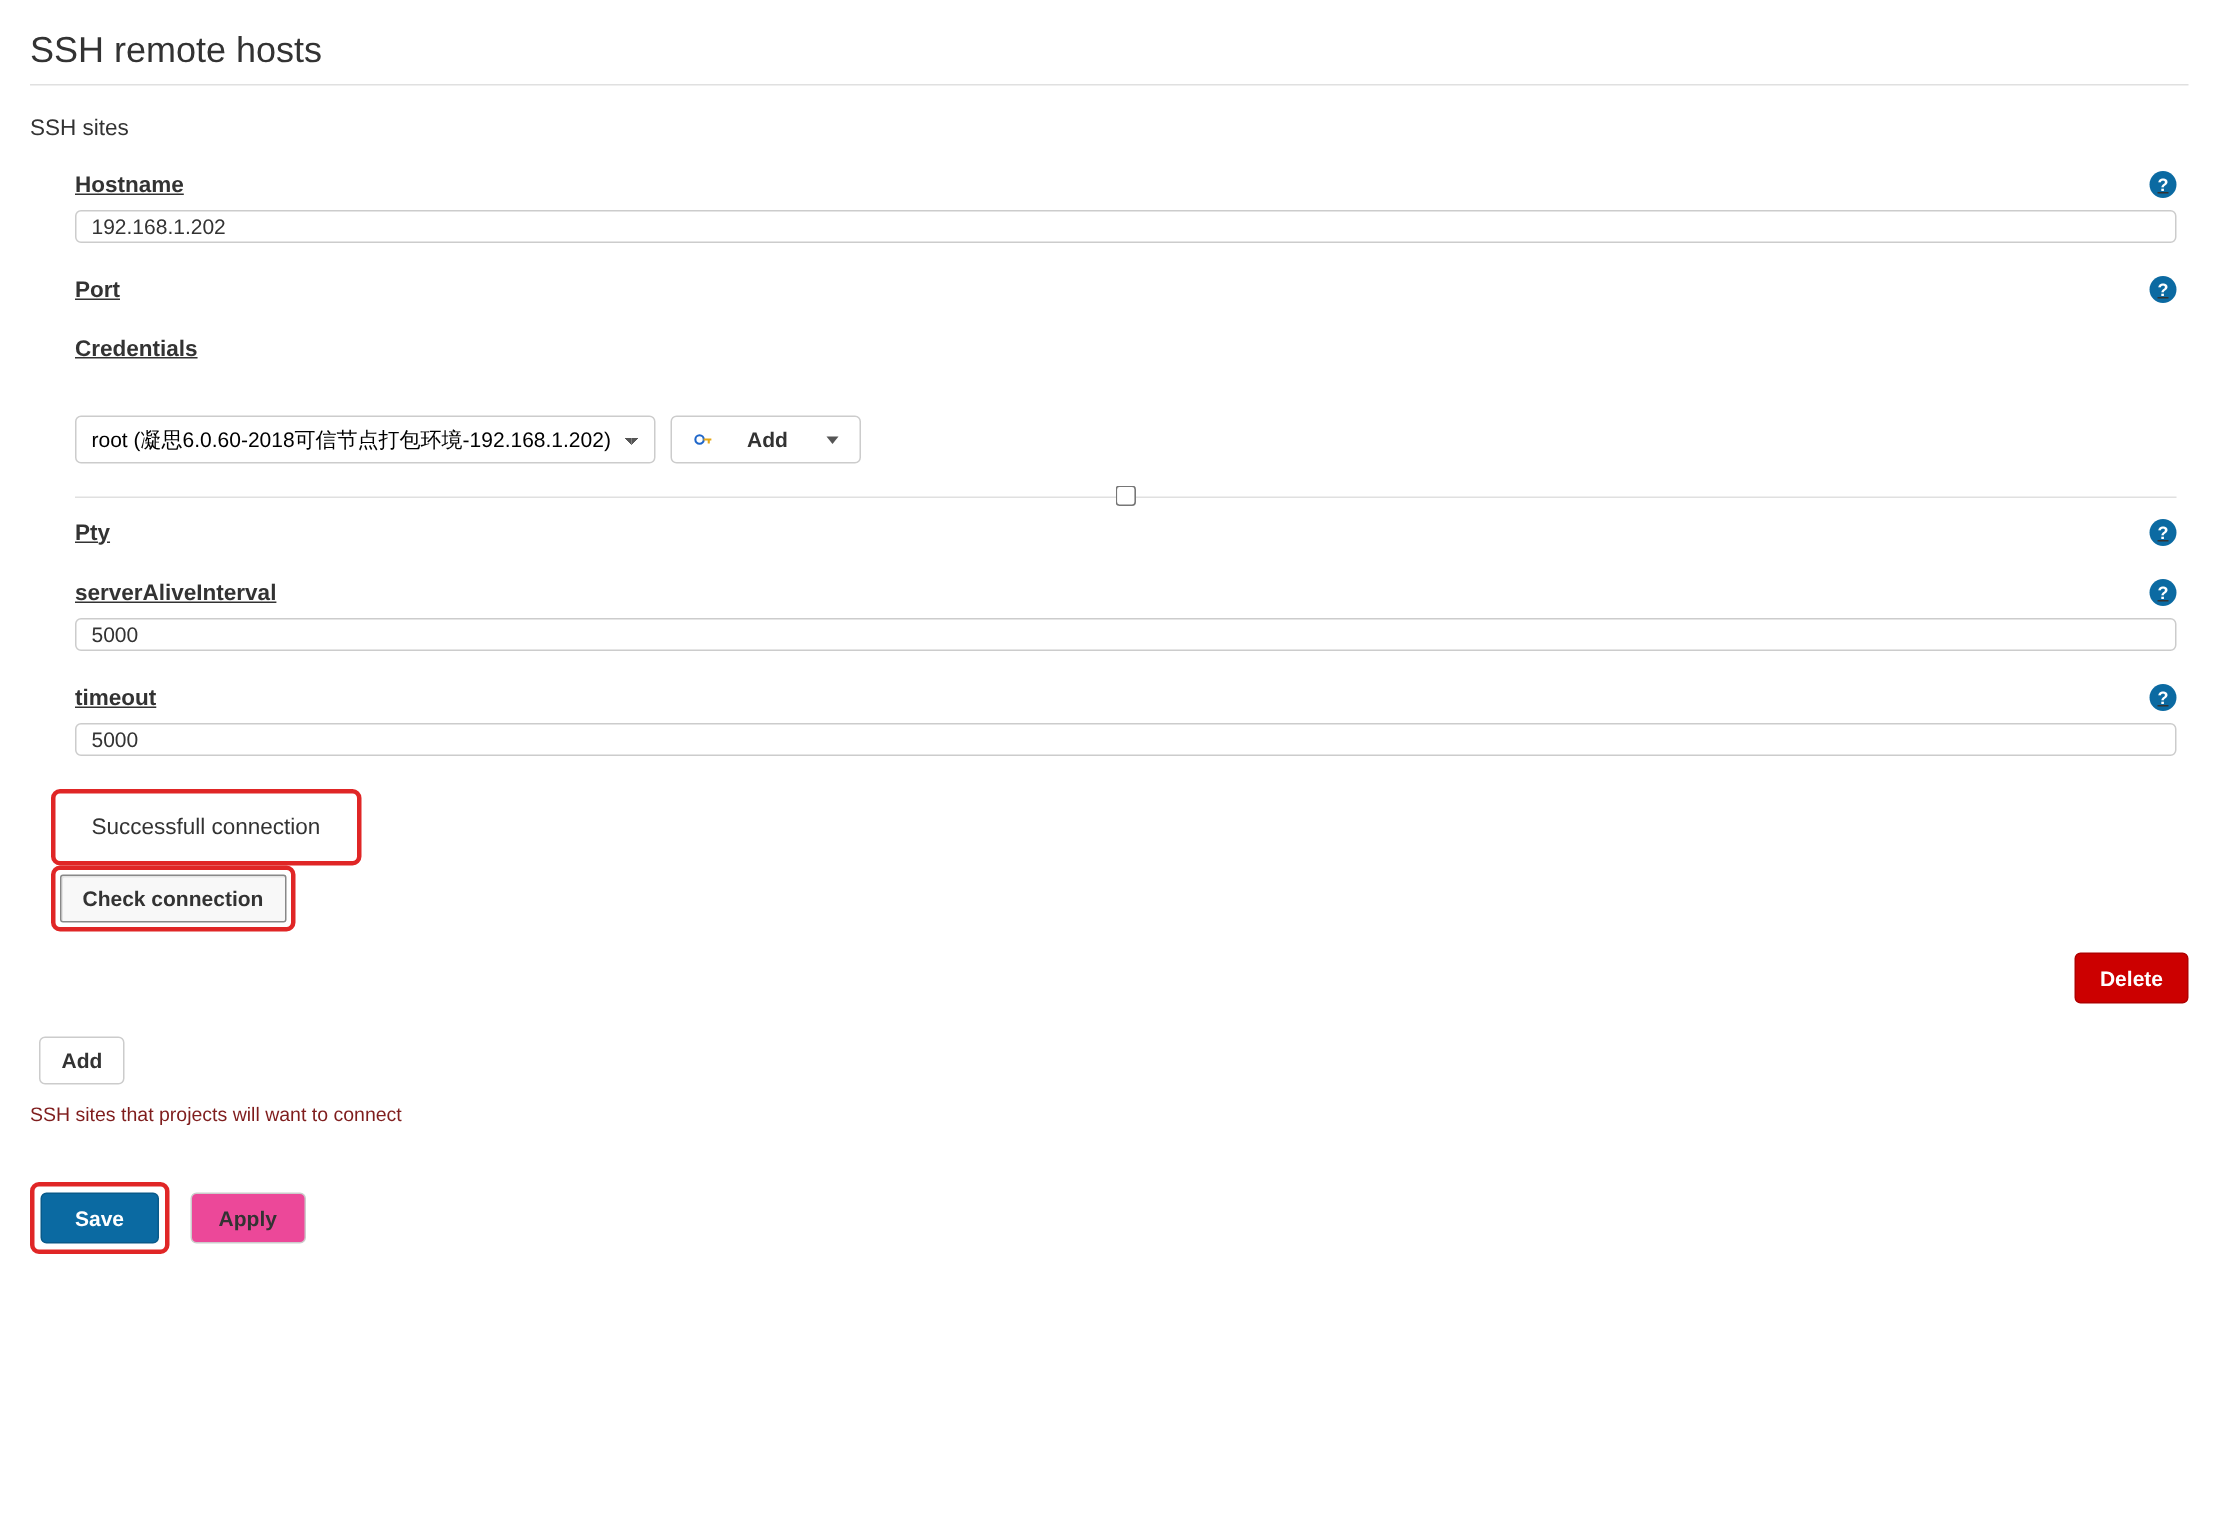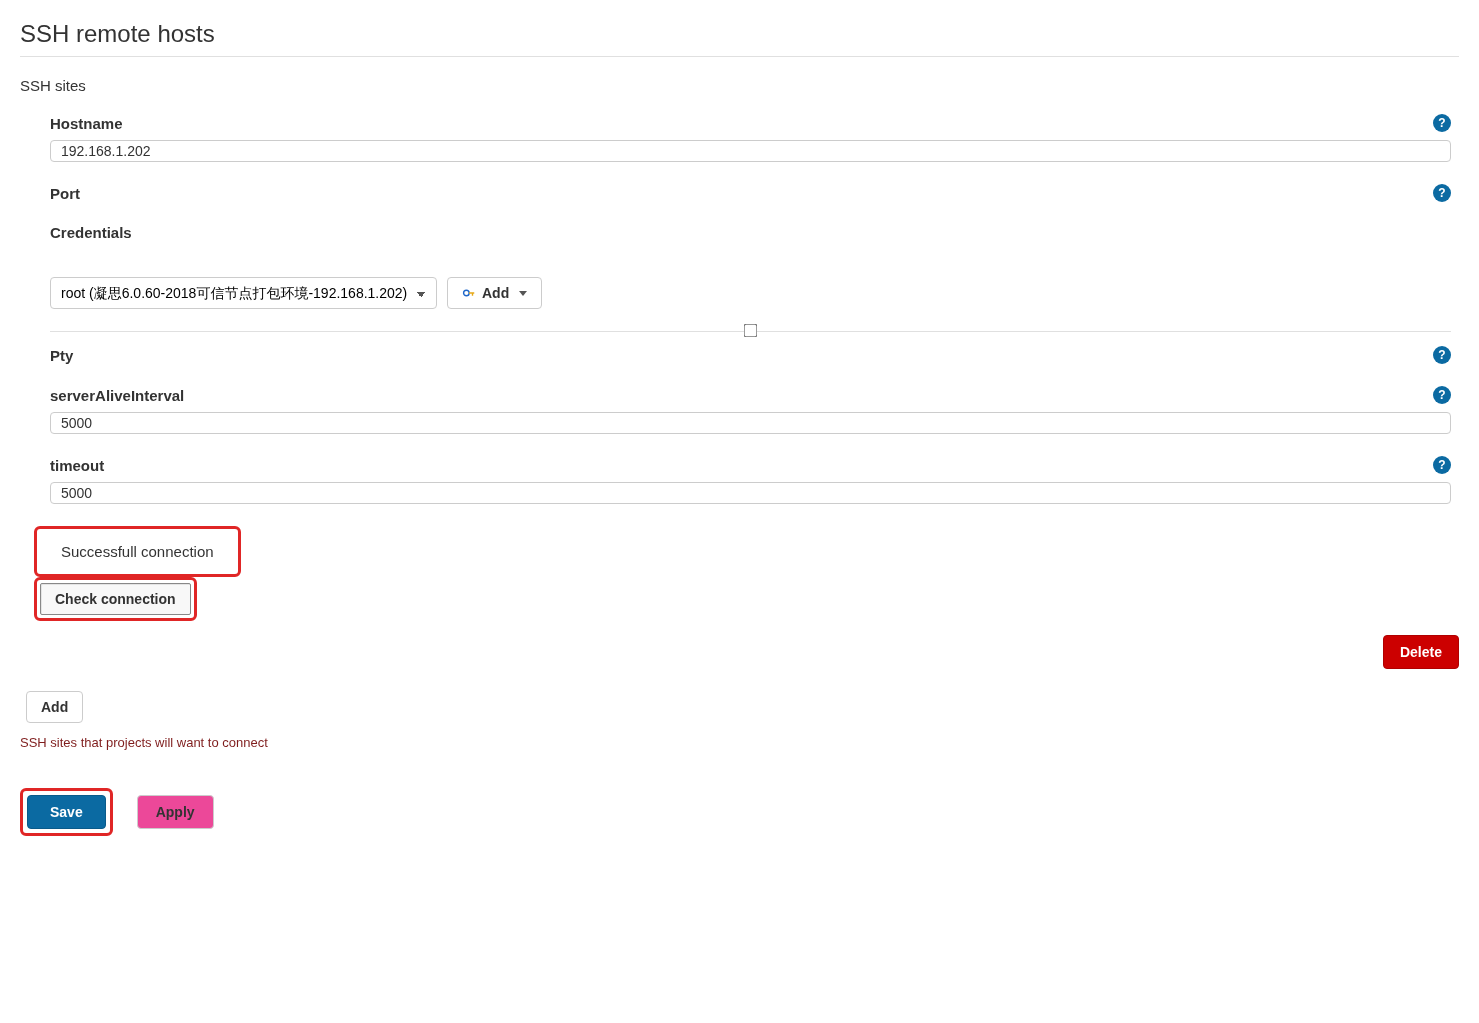--- a/index.html
+++ b/index.html
@@ -29,20 +29,21 @@
       padding-right: 8px;
     }
     .form-group {
       margin-bottom: 22px;
     }
     .label-row {
       display: flex;
       justify-content: space-between;
       align-items: center;
       margin-bottom: 8px;
+      text-decoration: underline;
     }
     .field-label {
       font-size: 15px;
       font-weight: 600;
       color: #333;
     }
     .help-icon {
       width: 18px;
       height: 18px;
       border-radius: 50%;
@@ -89,21 +90,21 @@
       display: inline-flex;
       align-items: center;
       padding: 7px 14px;
       border: 1px solid #ccc;
       border-radius: 4px;
       background: #fff;
       font-size: 14px;
       font-weight: 600;
       color: #333;
       cursor: pointer;
-      gap: 6px;
+      gap: 22px;
     }
     .btn-add-cred .key-icon {
       width: 14px; height: 14px;
       display: inline-block;
     }
     .caret {
       display: inline-block;
       width: 0; height: 0;
       border-left: 4px solid transparent;
       border-right: 4px solid transparent;
@@ -173,21 +174,21 @@
       font-size: 13px;
       color: #7f1d1d;
       margin-top: 12px;
     }
     .next-section-clip {
       height: 20px;
       overflow: hidden;
     }
     .footer-actions {
       display: flex;
-      gap: 24px;
+      gap: 14px;
       align-items: center;
       margin-top: 18px;
     }
     .save-wrap {
       border: 3px solid #e02626;
       border-radius: 6px;
       padding: 4px;
     }
     .btn-save {
       background: #0b6aa2;

